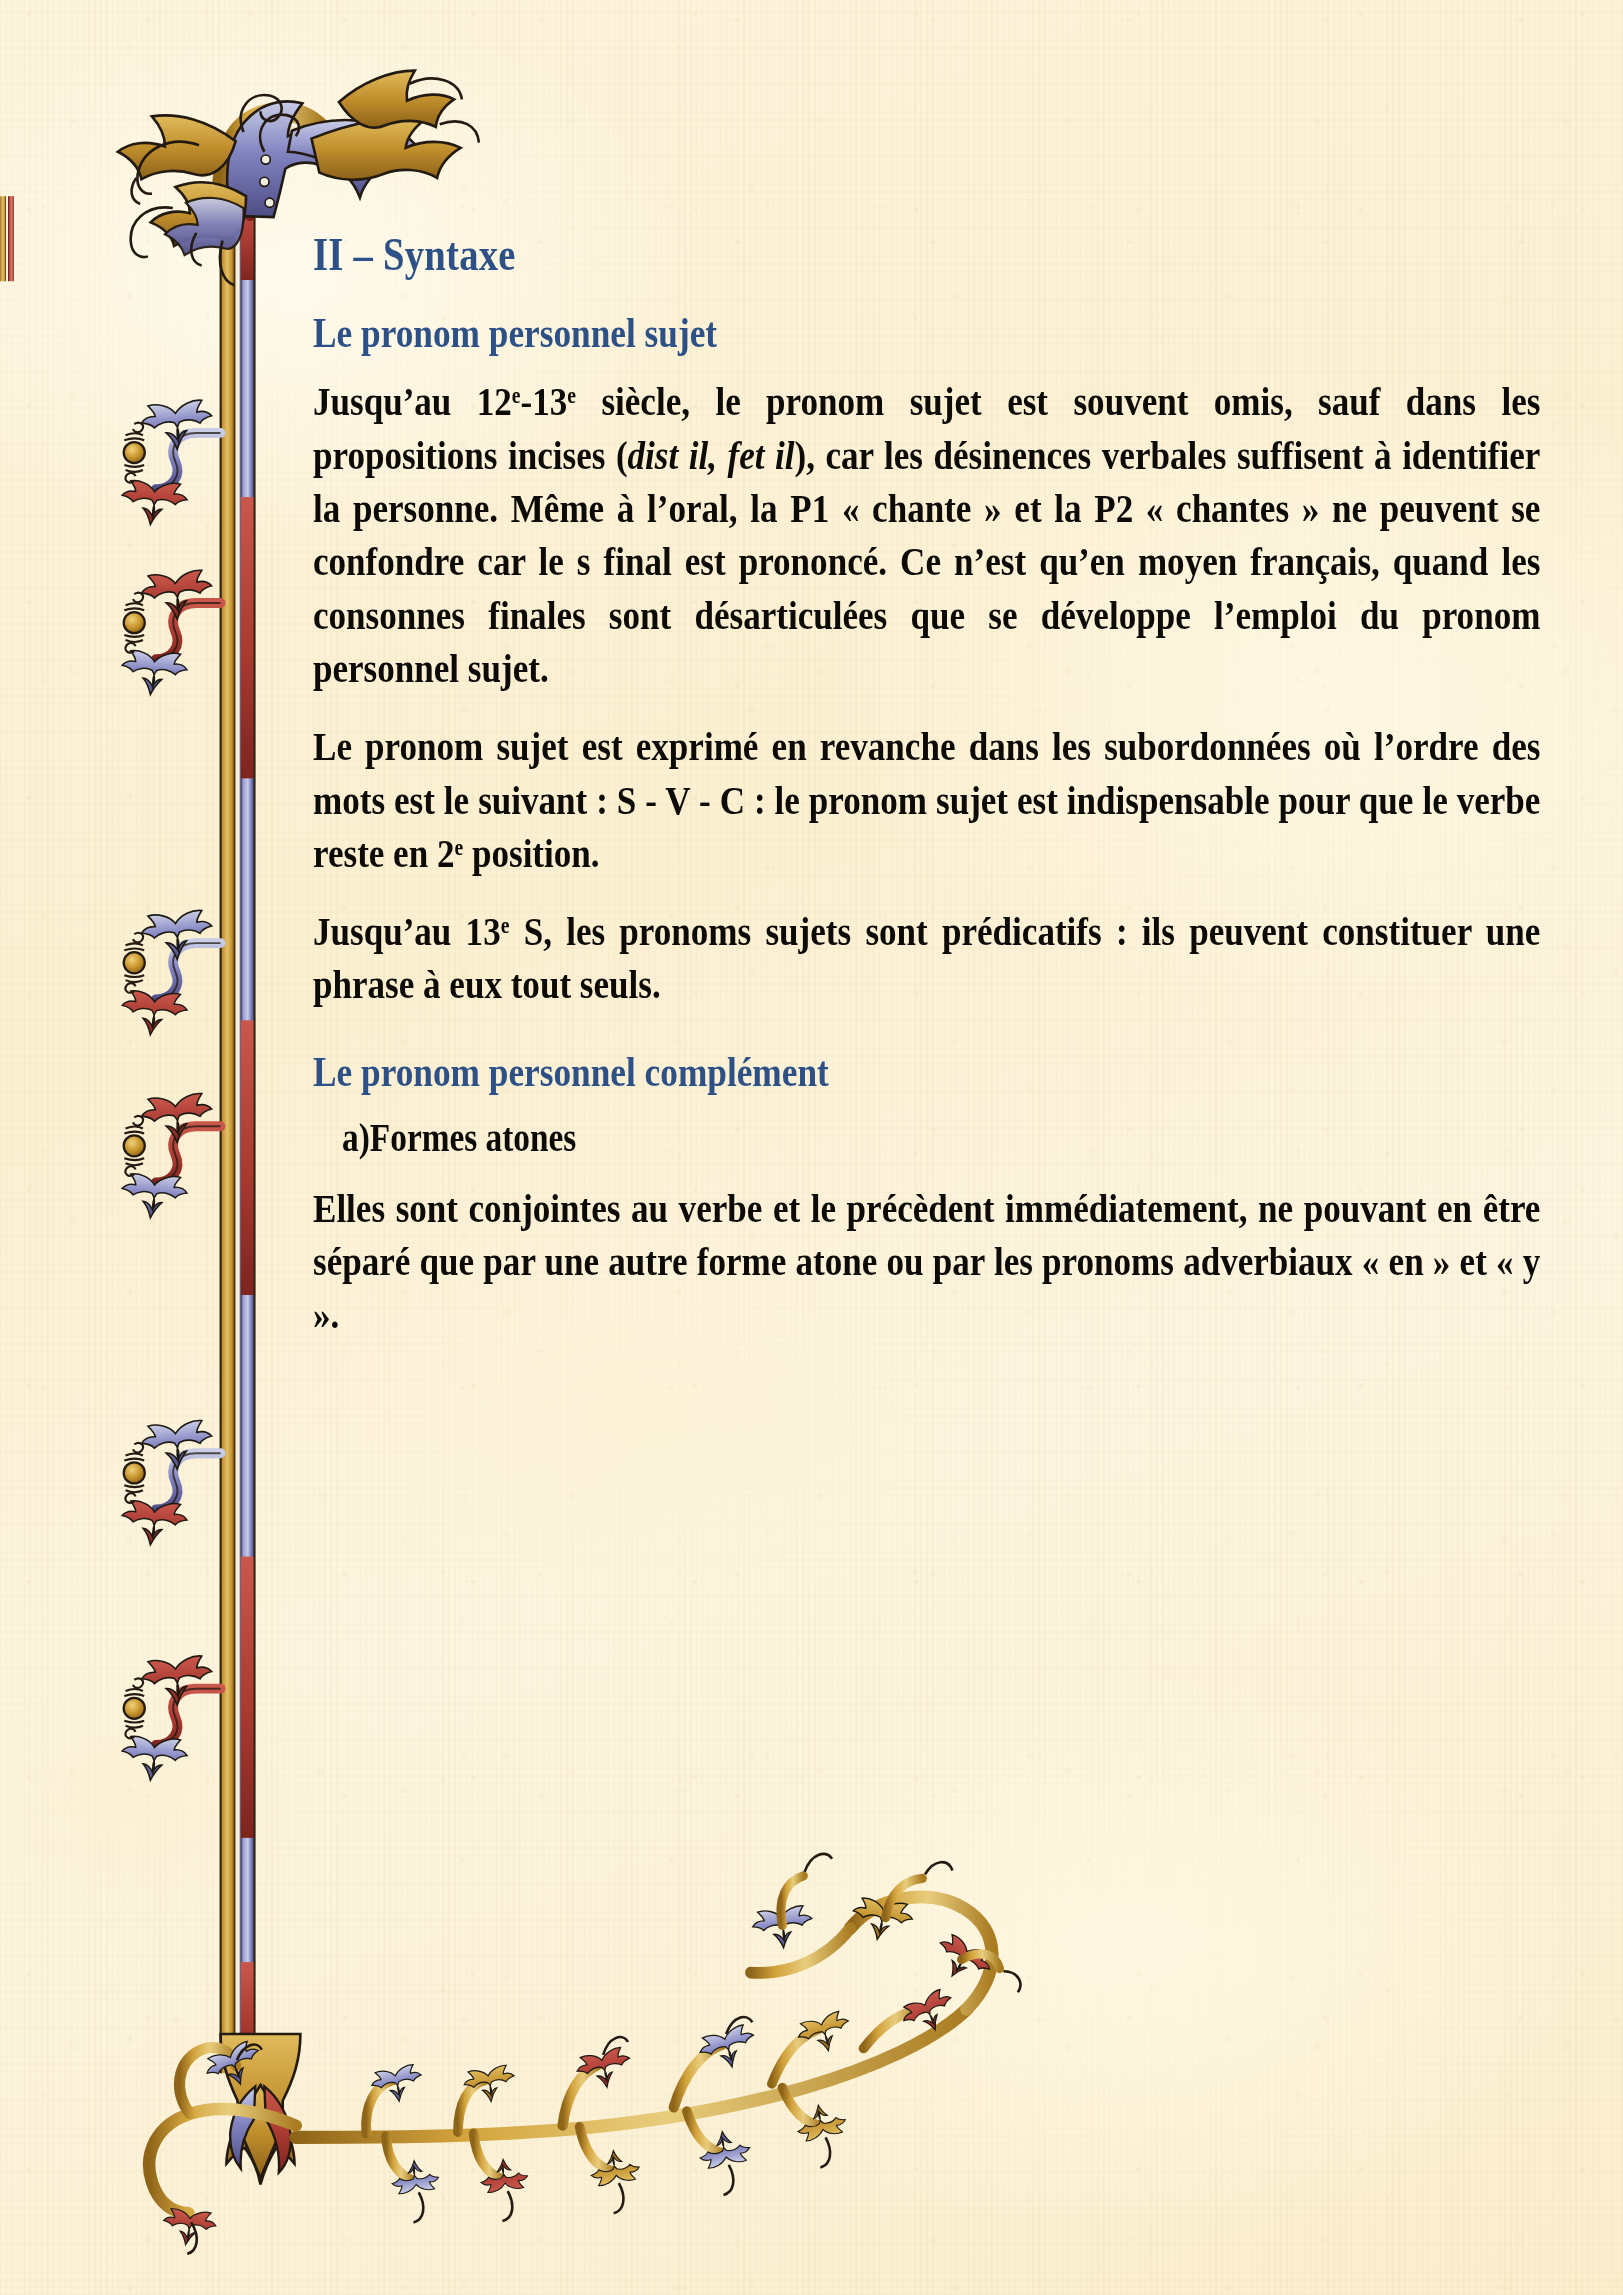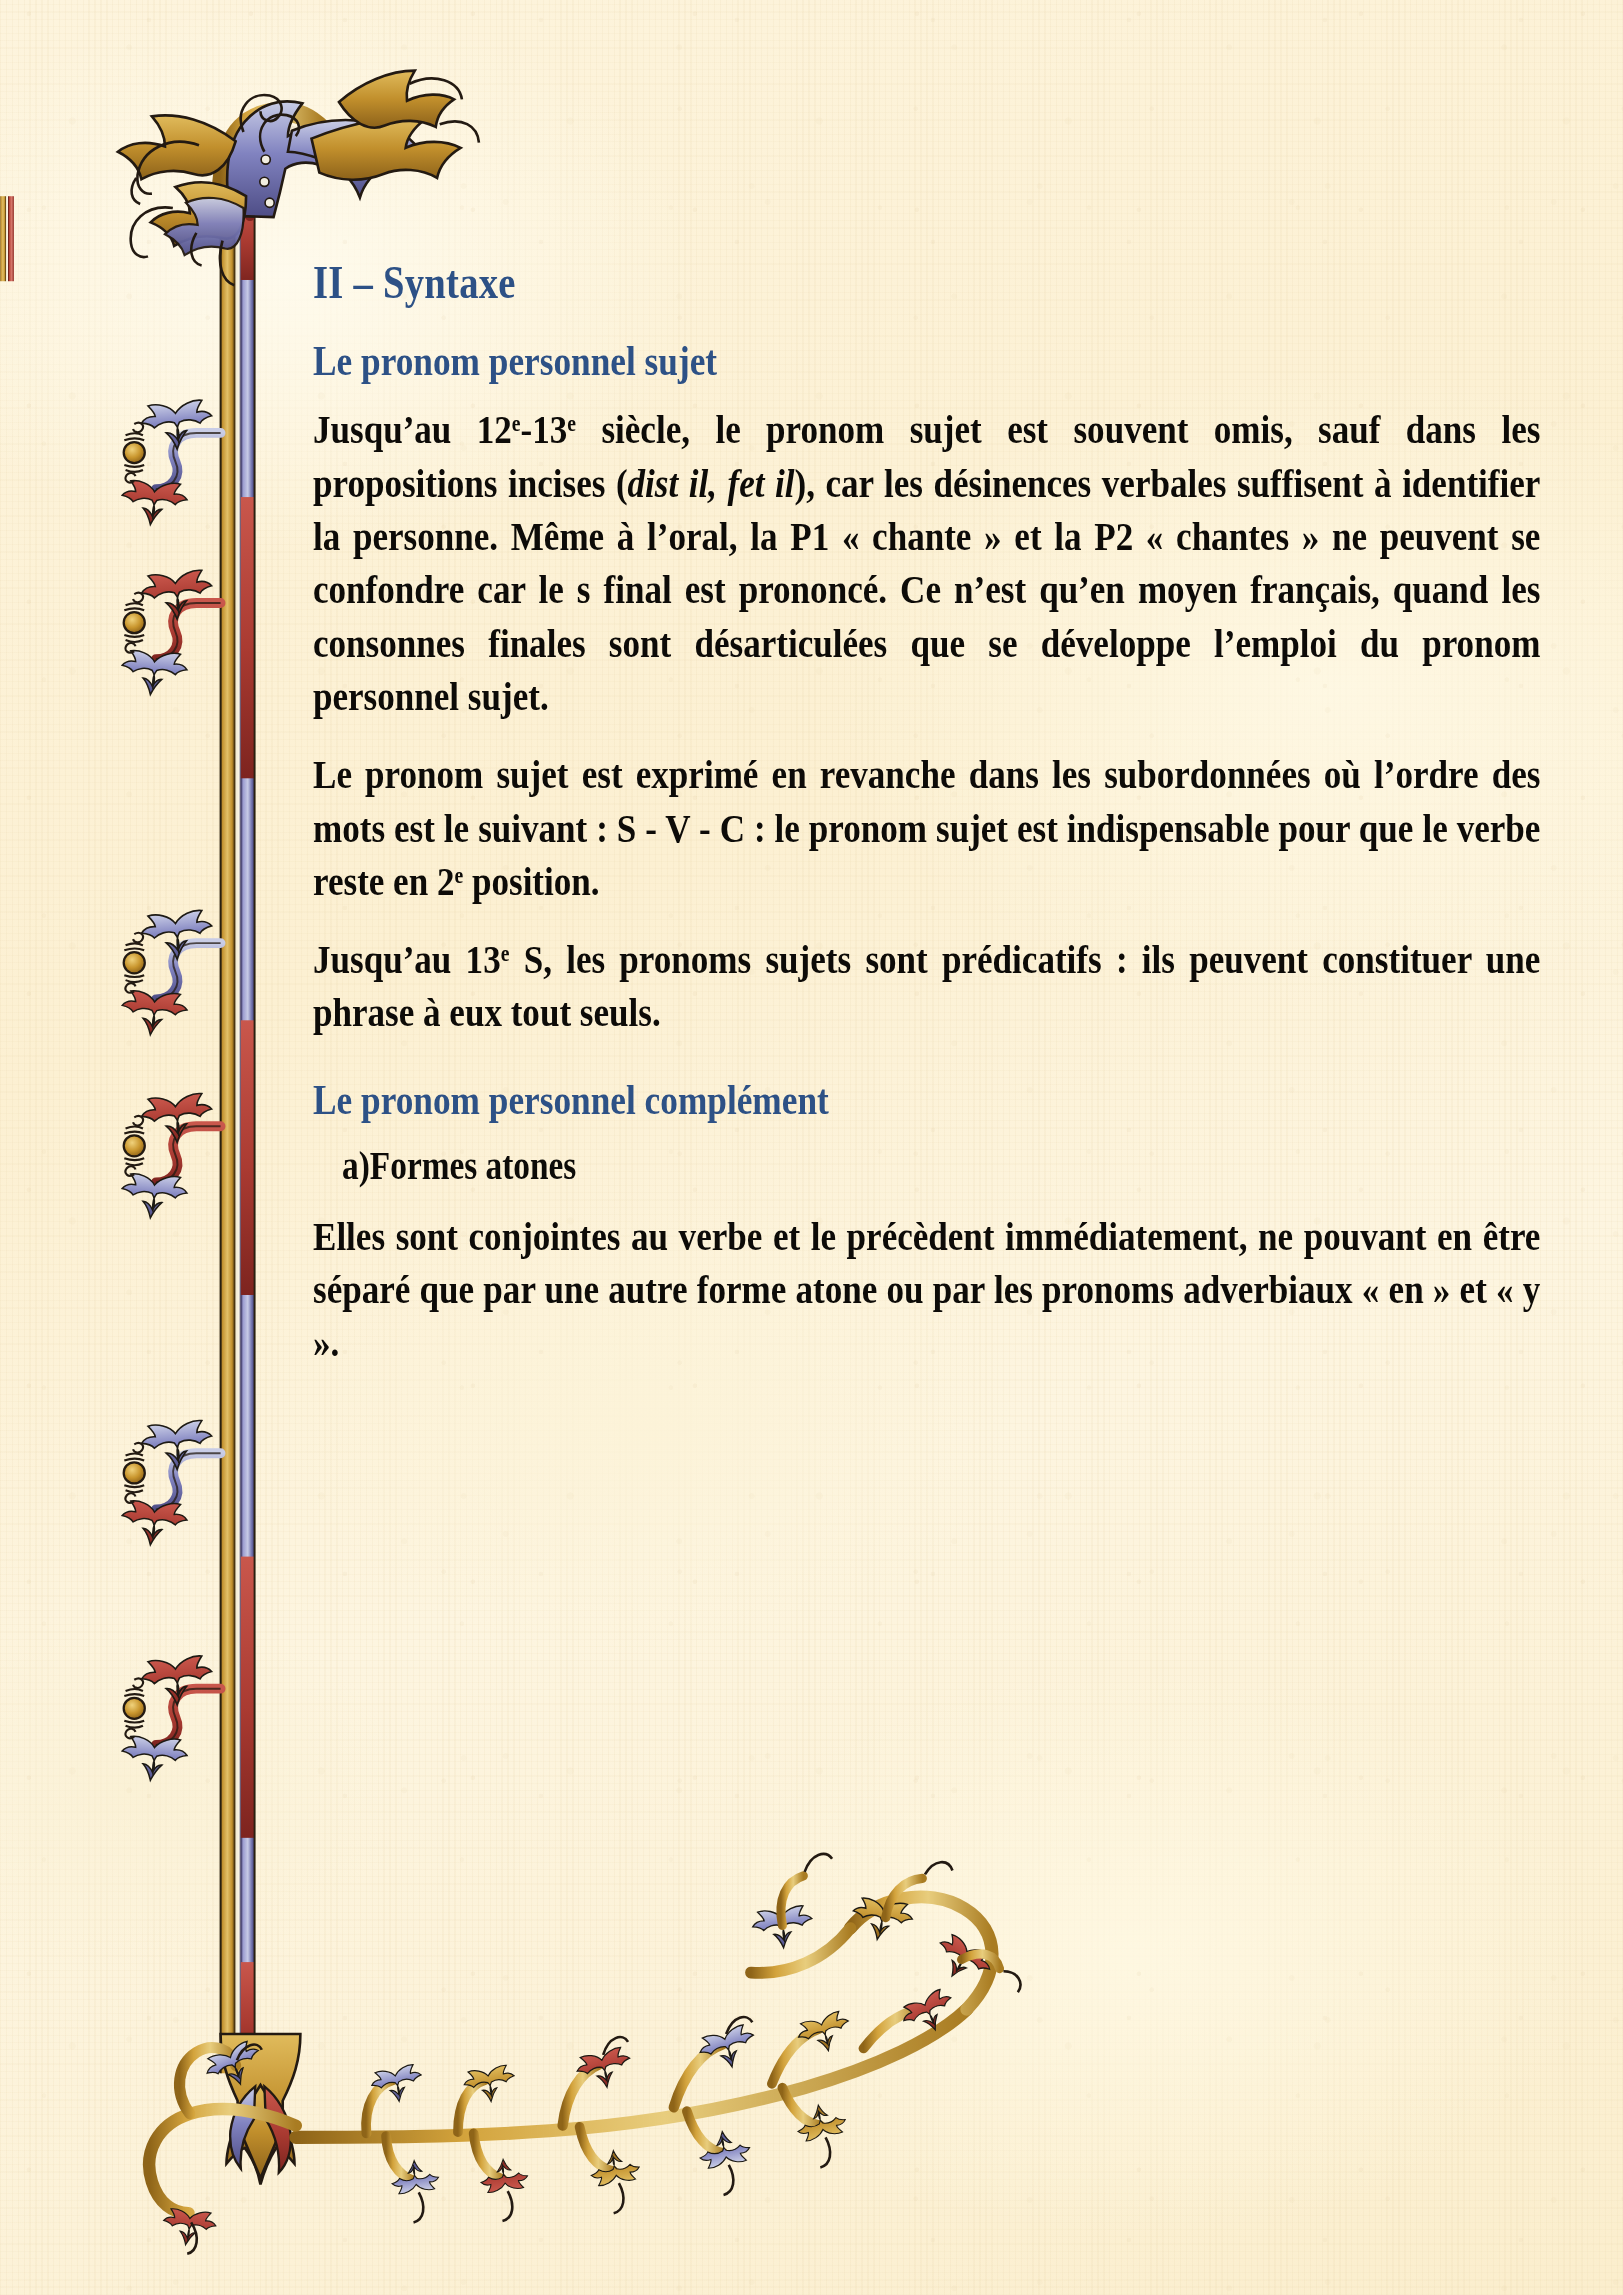--- a/index.html
+++ b/index.html
@@ -40,21 +40,20 @@
 
   
   #illum{position:absolute;left:0;top:0;width:1623px;height:2295px;pointer-events:none;}
 
   
   #content{
     position:absolute;
     left:313px; top:230px;
     width:1228px;
     z-index:5;
-    margin-top:28px;
   }
   h1.sec{
     font-family:"Liberation Serif", serif;
     color:#2d5186;
     font-size:46px;
     line-height:1.08;
     font-weight:700;
     margin:0 0 30px 0;
     letter-spacing:0.3px;
     transform:scaleX(.84);

